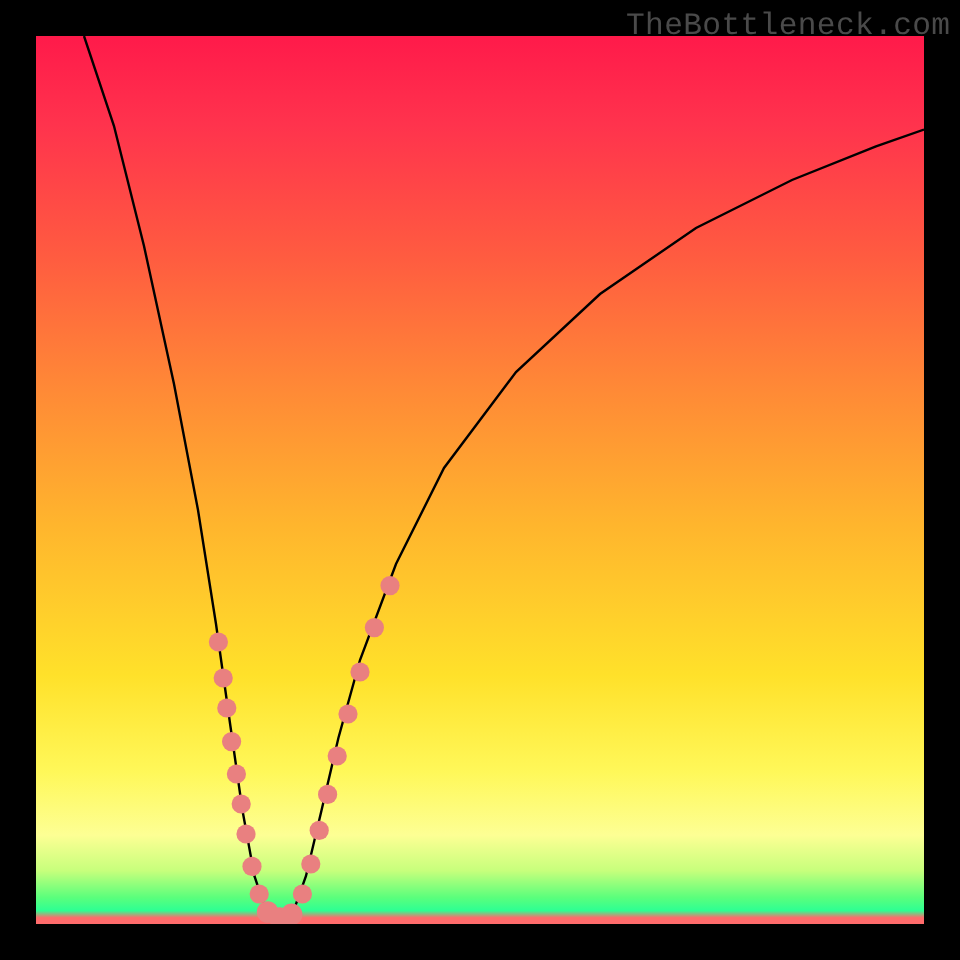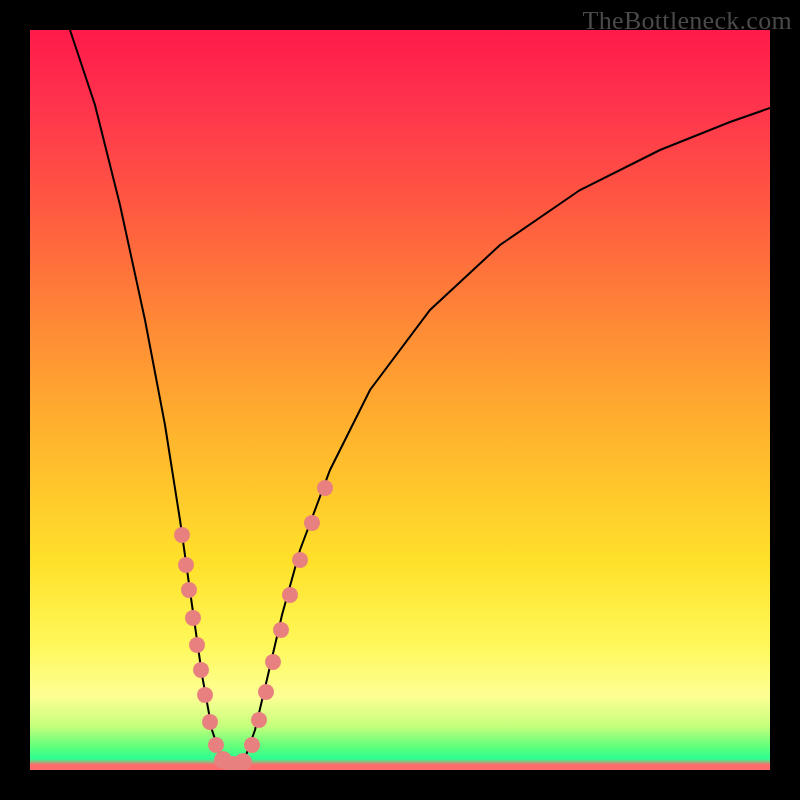--- a/index.html
+++ b/index.html
@@ -40,21 +40,21 @@
   }
   .watermark {
     position: absolute;
     top: 6px;
     right: 8px;
     color: #4a4a4a;
     font-size: 26px;
     font-weight: 400;
     letter-spacing: 0.3px;
     z-index: 10;
-    font-family: Liberation Serif, serif;
+    font-family: Liberation Mono, monospace;
   }
   svg.curve {
     position: absolute;
     left: 0; top: 0;
     width: 740px;
     height: 740px;
     z-index: 5;
   }
   .dot {
     fill: #e98080;

